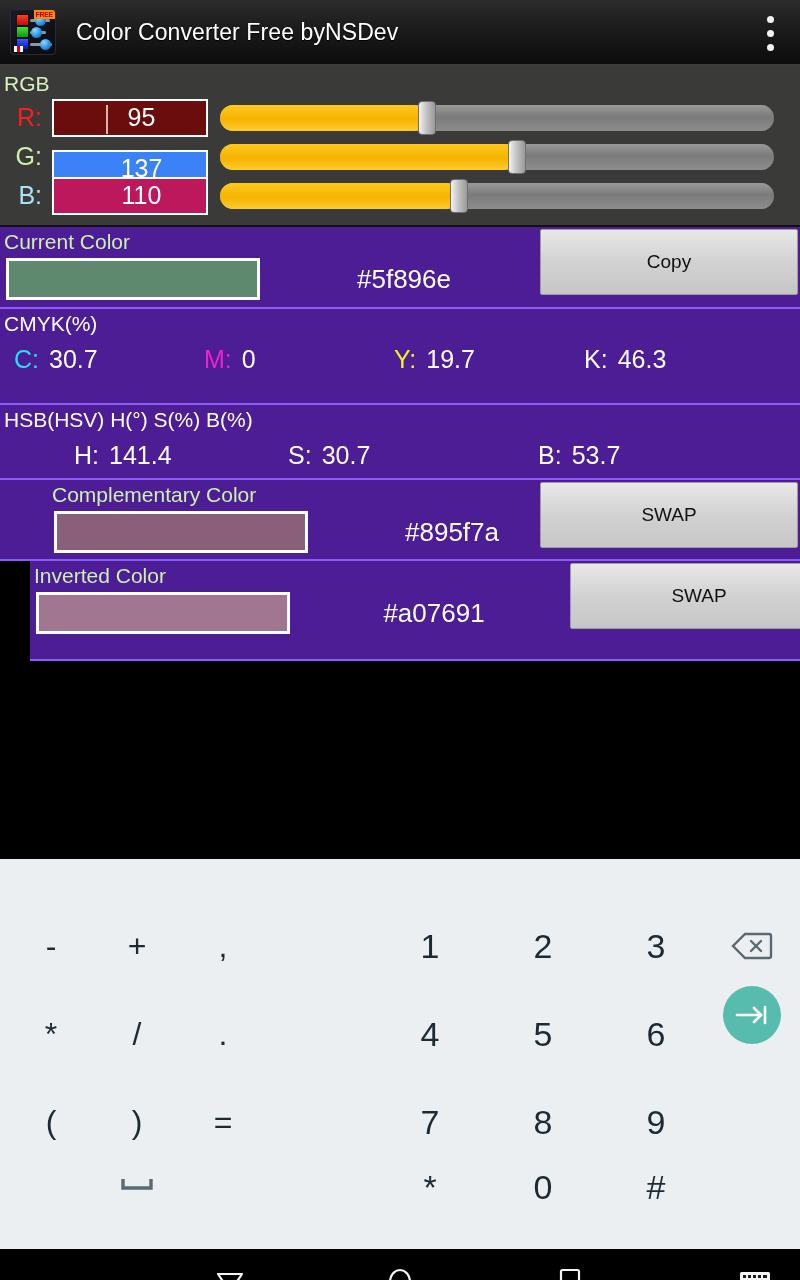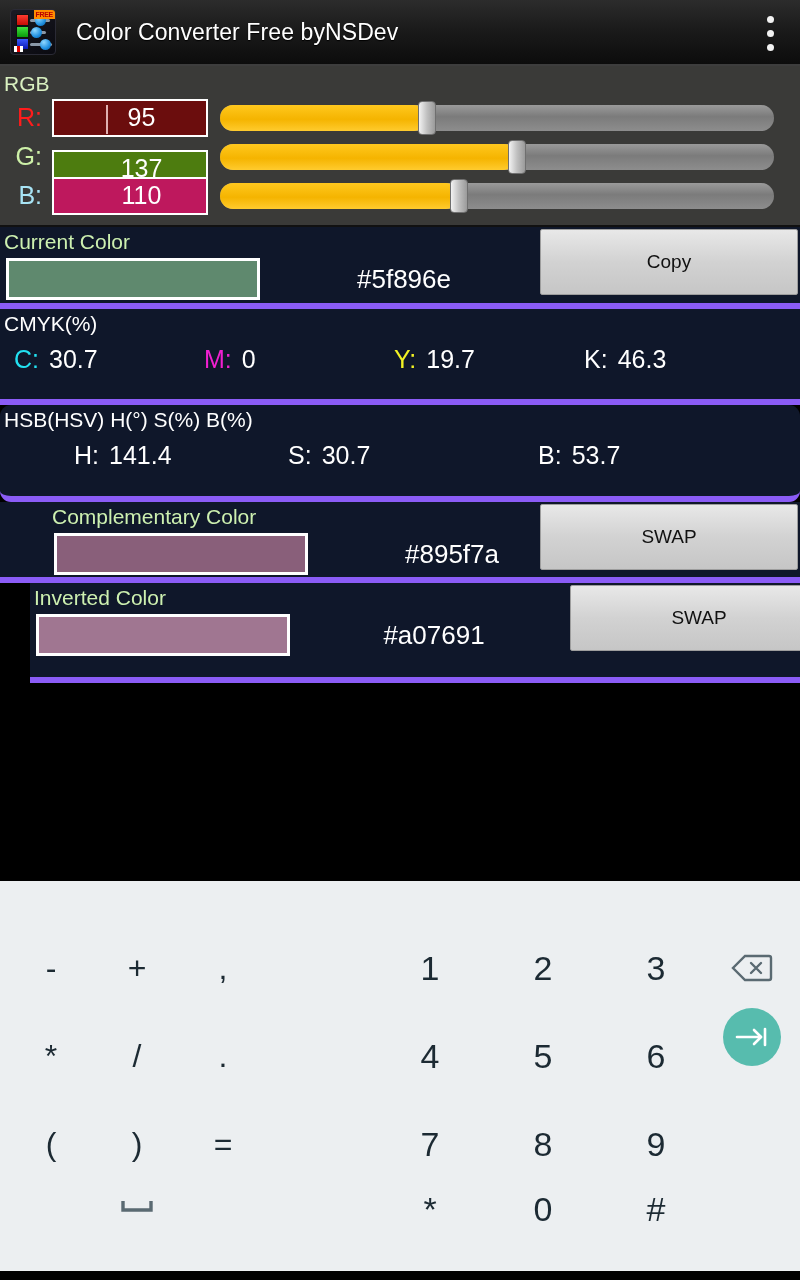--- a/index.html
+++ b/index.html
@@ -58,21 +58,21 @@
   .rgb-row{display:flex;align-items:center;height:39px;}
   .rgb-lab{width:52px;text-align:right;padding-right:10px;font-size:25px;}
   .lab-r{color:#ff1c1c;}
   .lab-g{color:#cdf0a8;}
   .lab-b{color:#a8e4f5;}
   .rgb-field{
     width:156px;height:38px;border:2px solid #ffffff;
     display:flex;align-items:center;justify-content:center;position:relative;padding-left:23px;
   }
   .f-r{background:#6b0d0d;}
-  .f-g{background:#4d7c0f;margin-top:24px;}
+  .f-g{background:#3b82f6;margin-top:24px;}
   .f-b{background:#be185d;}
   .rgb-field span{color:#fff;font-size:25px;line-height:1;}
   .caret{
     position:absolute;left:52px;top:4px;width:2px;height:29px;background:#e0b0b0;
   }
   .slider-wrap{flex:1;margin:0 26px 0 12px;position:relative;height:34px;display:flex;align-items:center;}
   .s-track{
     position:absolute;left:0;right:0;height:26px;border-radius:13px;
     background:linear-gradient(to bottom,#9a9a9a,#7b7b7b 45%,#8d8d8d);
   }
@@ -80,21 +80,21 @@
     position:absolute;left:0;height:26px;border-radius:13px;
     background:linear-gradient(to bottom,#ffc81e,#f5b400 55%,#ffcb2e);
   }
   .s-thumb{
     position:absolute;width:18px;height:34px;border-radius:4px;
     background:linear-gradient(to right,#f2f2f2,#c0c0c0 50%,#9a9a9a);
     border:1px solid #6f6f6f;
   }
 
   
-  .sec{background:#0f172a;position:relative;width:800px;border-bottom:6px solid #8b5cf6;}
+  .sec{background:#4c1d95;position:relative;width:800px;border-bottom:2px solid #8b5cf6;}
   .sec-label{color:#cdf0b0;font-size:21px;padding:2px 0 0 4px;line-height:26px;}
   .sec-label.white{color:#ffffff;}
   .swatch-row{display:flex;align-items:center;position:relative;height:48px;}
   .swatch{
     width:254px;height:42px;border:3px solid #ffffff;margin-left:6px;flex:none;
   }
   .hexval{
     color:#fff;font-size:26px;margin-left:auto;margin-right:auto;
     position:absolute;left:276px;width:256px;text-align:center;
   }
@@ -227,21 +227,21 @@
       <span class="val-key k-y">Y:</span>
       <span>19.7</span>
     </div>
     <div class="val-cell">
       <span class="val-key k-k">K:</span>
       <span>46.3</span>
     </div>
   </div>
 </div>
 
-<div class="sec" style="height:97px;border-radius:11px;">
+<div class="sec" style="height:75px;">
   <div class="sec-label white">HSB(HSV) H(°) S(%) B(%)</div>
   <div class="val-row">
     <div class="val-cell" style="margin-left:74px;width:214px;">
       <span class="val-key k-h">H:</span>
       <span>141.4</span>
     </div>
     <div class="val-cell" style="width:250px;">
       <span class="val-key k-s">S:</span>
       <span>30.7</span>
     </div>

